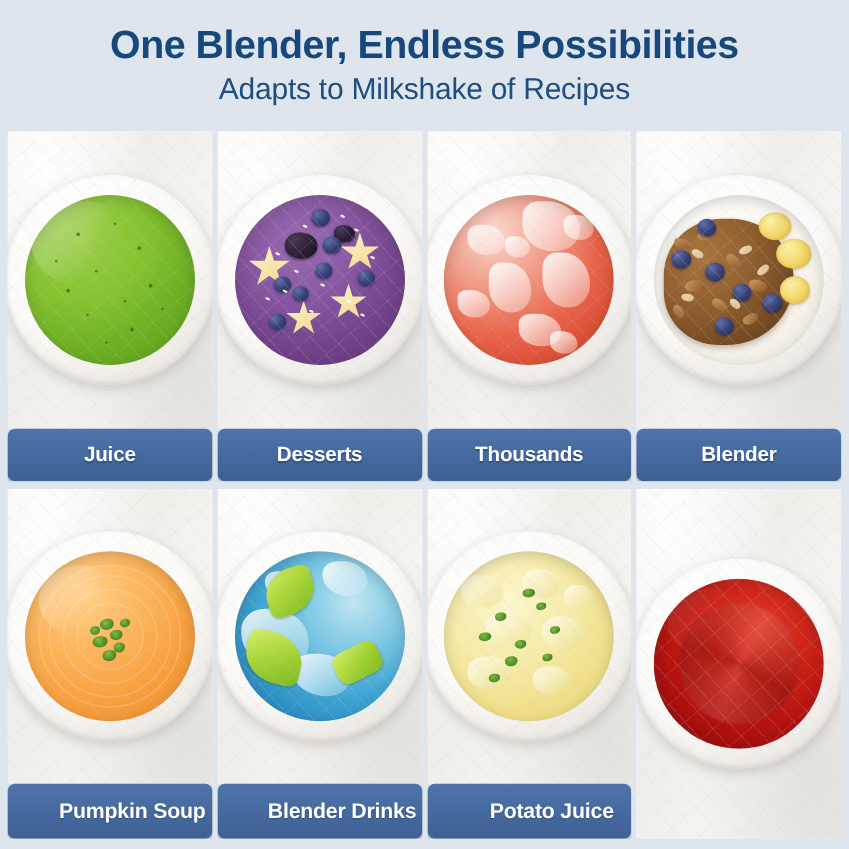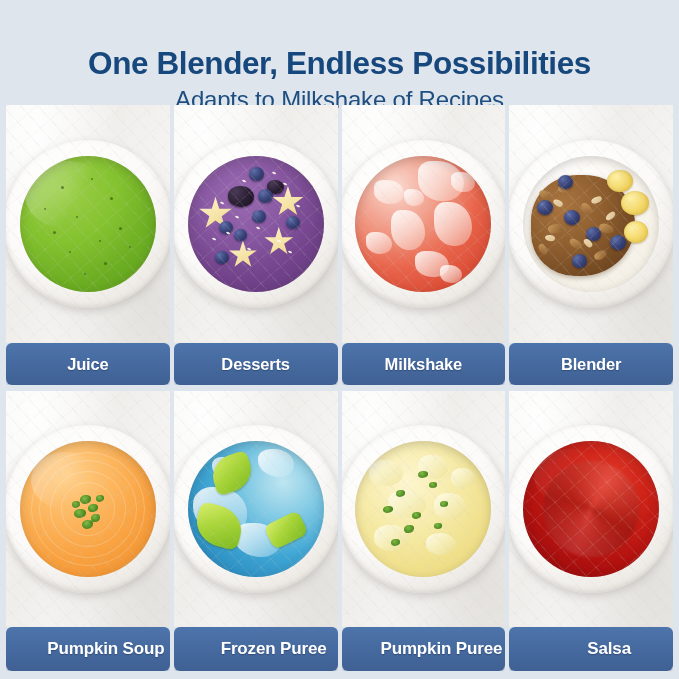--- a/index.html
+++ b/index.html
@@ -25,21 +25,20 @@
   }
 
   
   .header {
     position: absolute;
     left: 0; top: 0;
     width: 679px;
     height: 128px;
     text-align: center;
     padding-top: 15px;
-    margin-top: 28px;
   }
   .title {
     font-size: 31.5px;
     font-weight: bold;
     color: #17487d;
     letter-spacing: -0.4px;
     line-height: 40px;
     white-space: nowrap;
   }
   .subtitle {
@@ -401,21 +400,21 @@
             <div class="ice-chunk" style="left:26%;top:40%;width:34px;height:40px;"></div>
             <div class="ice-chunk" style="left:8%;top:56%;width:26px;height:22px;"></div>
             <div class="ice-chunk" style="left:44%;top:70%;width:34px;height:26px;"></div>
             <div class="ice-chunk" style="left:70%;top:12%;width:24px;height:20px;"></div>
             <div class="ice-chunk" style="left:36%;top:24%;width:20px;height:17px;"></div>
             <div class="ice-chunk" style="left:62%;top:80%;width:22px;height:18px;"></div>
           </div>
         </div>
       </div>
       <div class="label-bar">
-        <span class="label-text">Milkshake</span>
+        <span class="label-text">Thousands</span>
       </div>
     </div>
 
     <div class="cell row1">
       <div class="photo">
         <div class="bowl-rim">
           <div class="bowl-inner">
             <div class="fill-yogurt"></div>
             <div class="granola-mass"></div>
             <div class="flake" style="left:12%;top:26%;width:13px;height:8px;transform:rotate(18deg);"></div>
@@ -482,21 +481,21 @@
             <div class="frost" style="left:34%;top:60%;width:46px;height:34px;"></div>
             <div class="frost" style="left:52%;top:6%;width:36px;height:28px;"></div>
             <div class="frost" style="left:18%;top:12%;width:26px;height:22px;"></div>
             <div class="lime" style="left:18%;top:10%;width:40px;height:36px;border-radius:60% 20% 60% 20%;transform:rotate(-18deg);"></div>
             <div class="lime" style="left:6%;top:48%;width:46px;height:40px;border-radius:20% 60% 20% 60%;transform:rotate(14deg);"></div>
             <div class="lime" style="left:58%;top:56%;width:38px;height:26px;border-radius:8px;transform:rotate(-26deg);"></div>
           </div>
         </div>
       </div>
       <div class="label-bar">
-        <span class="label-text">Frozen Puree</span>
+        <span class="label-text">Blender Drinks</span>
       </div>
     </div>
 
     <div class="cell row2">
       <div class="photo">
         <div class="bowl-rim">
           <div class="bowl-inner">
             <div class="fill-potato"></div>
             <div class="lump" style="left:10%;top:14%;width:34px;height:26px;"></div>
             <div class="lump" style="left:46%;top:10%;width:30px;height:24px;"></div>
@@ -511,33 +510,30 @@
             <div class="herb" style="left:20%;top:48%;width:10px;height:7px;"></div>
             <div class="herb" style="left:42%;top:52%;width:9px;height:7px;"></div>
             <div class="herb" style="left:36%;top:62%;width:10px;height:8px;"></div>
             <div class="herb" style="left:58%;top:60%;width:8px;height:6px;"></div>
             <div class="herb" style="left:26%;top:72%;width:9px;height:7px;"></div>
             <div class="herb" style="left:62%;top:44%;width:8px;height:6px;"></div>
           </div>
         </div>
       </div>
       <div class="label-bar">
-        <span class="label-text">Pumpkin Puree</span>
+        <span class="label-text">Potato Juice</span>
       </div>
     </div>
 
     <div class="cell row2">
       <div class="photo">
         <div class="bowl-rim">
           <div class="bowl-inner">
             <div class="fill-salsa"></div>
             <div class="salsa-swirl"></div>
             <div class="sheen" style="left:8%;top:6%;width:52%;height:40%;opacity:.25;"></div>
           </div>
         </div>
       </div>
-      <div class="label-bar">
-        <span class="label-text">Salsa</span>
-      </div>
     </div>
 
   </div>
 </div>
 
 </body></html>

